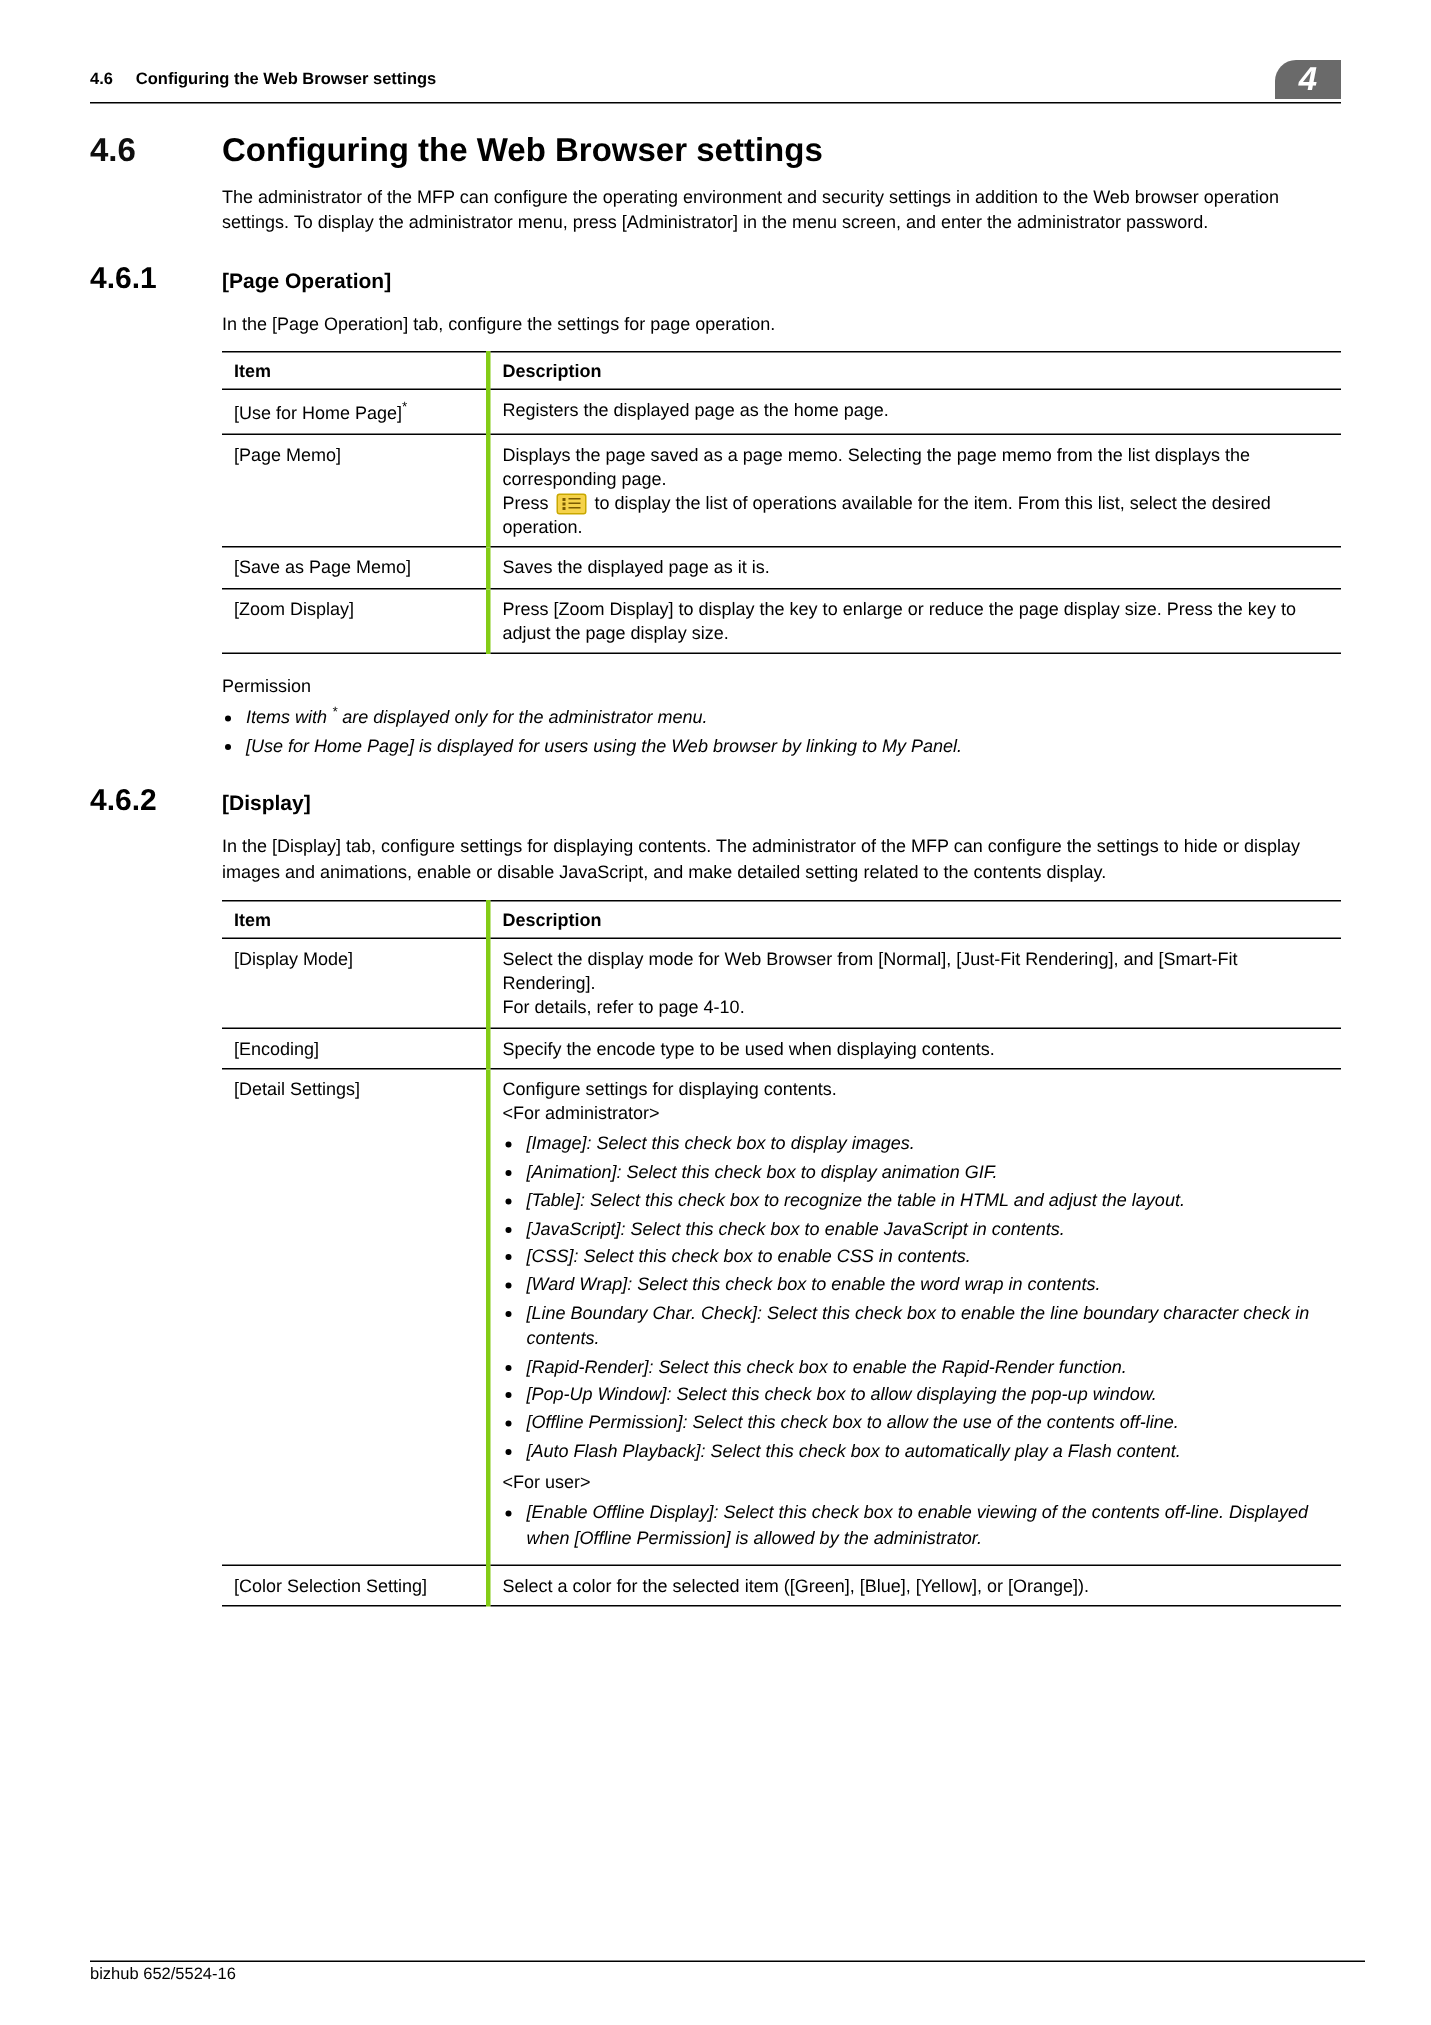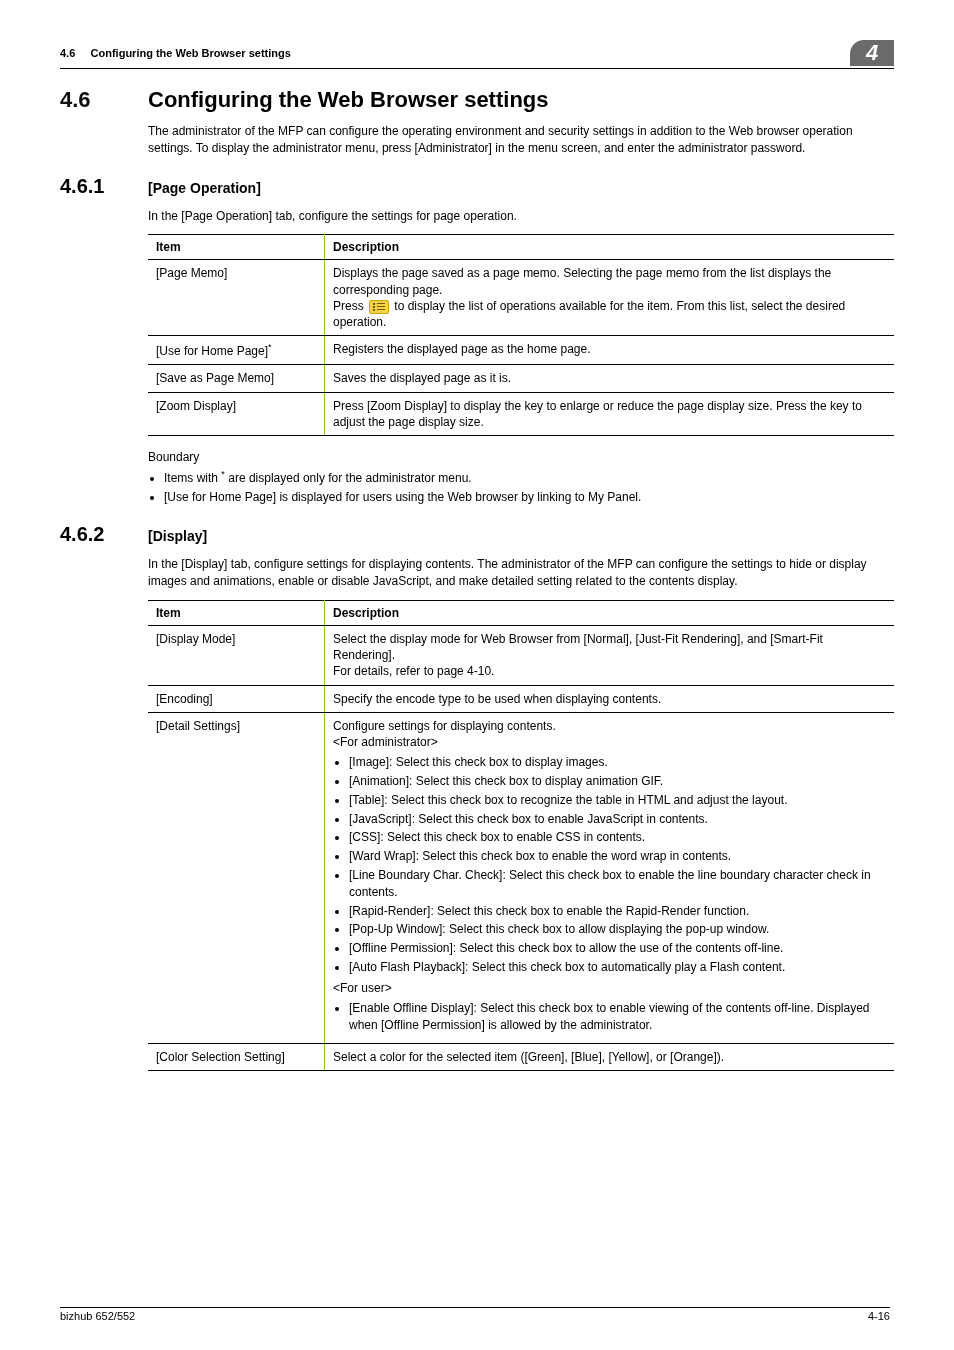--- a/index.html
+++ b/index.html
@@ -91,28 +91,29 @@
     vertical-align: top;
   }
   table.data td {
     border-bottom: 1px solid #000;
     padding: 5px 8px;
     vertical-align: top;
     line-height: 1.35;
   }
   .col-item { width: 160px; }
   .thead-top th { border-top: 1px solid #000; }
-  .vsep-right { border-right: 1px solid #84cc16; }
+  .vsep-right { border-right: 3px solid #84cc16; }
   .ref-title {
     font-size: 12px;
     margin-top: 14px;
   }
   ul.dots, ul.inner {
     margin: 4px 0 4px 0;
     padding-left: 16px;
+    font-style: italic;
   }
   ul.dots li, ul.inner li {
     font-size: 12px;
     line-height: 1.4;
     margin: 2px 0;
   }
   .sup { font-size: 9px; vertical-align: super; }
   .list-icon {
     display: inline-block;
     width: 18px; height: 12px;
@@ -136,24 +137,23 @@
     position: absolute;
     left: 7px; top: 2px;
     width: 8px; height: 1px;
     background: #7a5a00;
     box-shadow: 0 3px 0 #7a5a00, 0 6px 0 #7a5a00;
   }
   .footer {
     position: absolute;
     bottom: 28px;
     left: 60px;
-    right: 64px;
+    right: 44px;
     border-top: 1px solid #000;
     display: flex;
-    justify-content: space-between;
     font-size: 11px;
     padding-top: 2px;
     margin-top: 12px;
   }
   .angle { font-family: inherit; }
 </style>
 </head>
 <body>
 
 <div class="page">
@@ -184,44 +184,44 @@
 
     <table class="data">
       <thead>
         <tr class="thead-top">
           <th class="col-item vsep-right">Item</th>
           <th>Description</th>
         </tr>
       </thead>
       <tbody>
         <tr>
+          <td class="vsep-right">
+            <span>[Use for Home Page]</span><span class="sup">*</span>
+          </td>
+          <td>Registers the displayed page as the home page.</td>
+        </tr>
+        <tr>
           <td class="vsep-right">[Page Memo]</td>
           <td>
             <span style="white-space:pre-line;">Displays the page saved as a page memo. Selecting the page memo from the list displays the corresponding page.
 Press </span><span class="list-icon"></span><span> to display the list of operations available for the item. From this list, select the desired operation.</span>
           </td>
         </tr>
         <tr>
-          <td class="vsep-right">
-            <span>[Use for Home Page]</span><span class="sup">*</span>
-          </td>
-          <td>Registers the displayed page as the home page.</td>
-        </tr>
-        <tr>
           <td class="vsep-right">[Save as Page Memo]</td>
           <td>Saves the displayed page as it is.</td>
         </tr>
         <tr>
           <td class="vsep-right">[Zoom Display]</td>
           <td>Press [Zoom Display] to display the key to enlarge or reduce the page display size. Press the key to adjust the page display size.</td>
         </tr>
       </tbody>
     </table>
 
-    <div class="ref-title">Boundary</div>
+    <div class="ref-title">Permission</div>
     <ul class="dots">
       <li>
         <span>Items with </span><span class="sup">*</span><span> are displayed only for the administrator menu.</span>
       </li>
       <li>[Use for Home Page] is displayed for users using the Web browser by linking to My Panel.</li>
     </ul>
   </div>
 
   <div class="h2-row" style="margin-top:18px;">
     <div class="sub-num">4.6.2</div>

